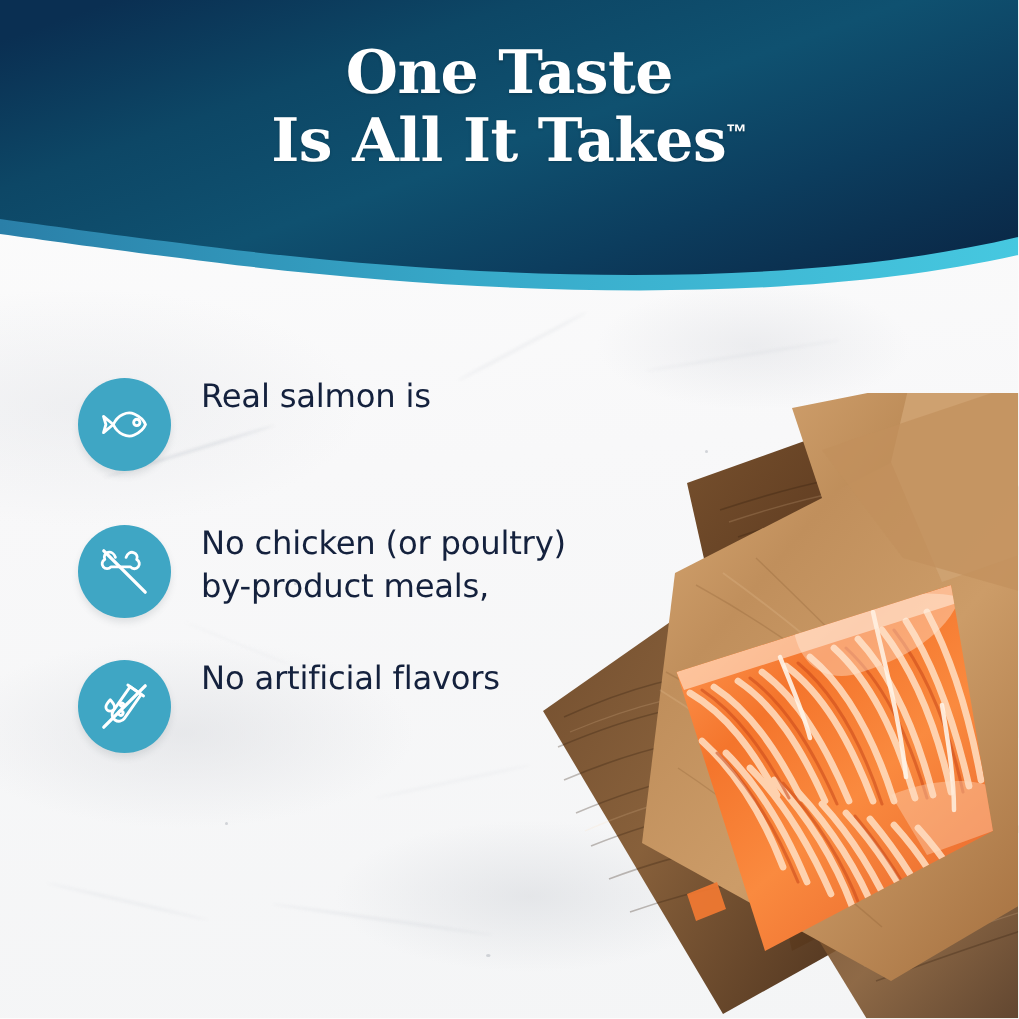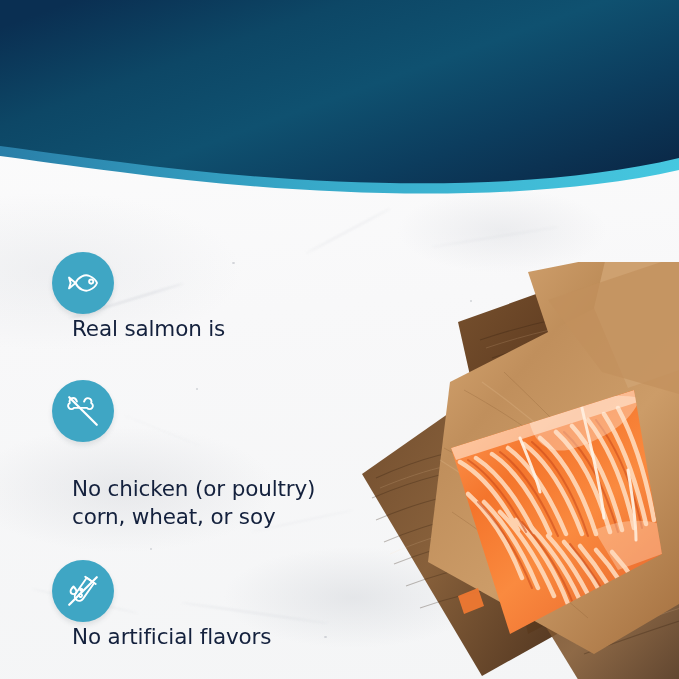--- a/index.html
+++ b/index.html
@@ -84,23 +84,22 @@
   .benefits {
     position:absolute;
     left:52px; top:250px;
     width:340px;
     z-index:5;
   }
   .benefit-row {
     display:flex;
     align-items:flex-start;
     margin-bottom:28px;
-    flex-direction:column;
-  }
-  .benefit-row:last-child { margin-bottom:0;justify-content:space-between; }
+  }
+  .benefit-row:last-child { margin-bottom:0; }
 
   .benefit-icon-circle {
     flex:0 0 auto;
     width:62px; height:62px;
     border-radius:50%;
     background:#3fa6c4;
     display:flex; align-items:center; justify-content:center;
     box-shadow:0 3px 5px rgba(80,90,100,.14);
     margin-top:2px;
   }
@@ -113,21 +112,21 @@
     font-size:21.5px;
     font-weight:400;
     line-height:1.33;
     letter-spacing:-.15px;
     padding-top:1px;
   }
   .benefit-text .tline { display:block; white-space:nowrap; }
 
   
   .row-1 { margin-bottom:34px; }
-  .row-2 { margin-bottom:26px;gap:32px; }
+  .row-2 { margin-bottom:26px; }
 
   
   .food-photo {
     position:absolute;
     left:332px; top:262px;
     width:347px; height:417px;
     z-index:3;
     overflow:hidden;
   }
   .food-photo svg { display:block; }
@@ -315,20 +314,24 @@
           <stop offset="45%" stop-color="#37a8c8"></stop>
           <stop offset="100%" stop-color="#46c8e0"></stop>
         </linearGradient>
       </defs>
 
       <path d="M0,0 L679,0 L679,170 C520,206 300,196 120,172 C70,166 30,160 0,156 Z" fill="url(#arcGrad)"></path>
 
       <path d="M0,0 L679,0 L679,158 C520,196 300,186 120,162 C70,156 30,150 0,146 Z" fill="url(#hdrGrad)"></path>
     </svg>
 
+    <div class="header-title">
+      <span class="line">One Taste</span>
+      <span class="line"><span>Is All It Takes</span><span class="tm-mark">™</span></span>
+    </div>
   </div>
 
   <div class="benefits">
 
     <div class="benefit-row row-1">
       <div class="benefit-icon-circle">
         <svg width="40" height="40" viewBox="0 0 40 40" xmlns="http://www.w3.org/2000/svg">
           <g fill="none" stroke="#ffffff" stroke-width="1.9" stroke-linejoin="round" stroke-linecap="round">
             <path d="M12.5,20 C15.5,13.5 22,11 26.5,13 C30.5,14.8 33,17.4 34,20 C33,22.6 30.5,25.2 26.5,27 C22,29 15.5,26.5 12.5,20 Z"></path>
             <path d="M12.5,20 L6,14.6 L7.6,20 L6,25.4 Z"></path>
@@ -353,21 +356,21 @@
                        C26.1,11.3 24.1,10 22.1,10.6 C21.4,8.6 19.1,7.8 17.3,8.8
                        C15.5,9.8 14.9,12.2 16.1,14.6"></path>
             </g>
 
             <path d="M8.2,8.2 L35.8,35.8" stroke-width="2.2"></path>
           </g>
         </svg>
       </div>
       <div class="benefit-text">
         <span class="tline">No chicken (or poultry)</span>
-        <span class="tline">corn, wheat, or soy</span>
+        <span class="tline">by-product meals,</span>
       </div>
     </div>
 
     <div class="benefit-row row-3">
       <div class="benefit-icon-circle">
         <svg width="44" height="44" viewBox="0 0 44 44" xmlns="http://www.w3.org/2000/svg">
           <g fill="none" stroke="#ffffff" stroke-width="1.9" stroke-linejoin="round" stroke-linecap="round">
 
             <g transform="rotate(35 22 22)">
               <path d="M17.5,9 L26.5,9 L26.5,28.5 C26.5,31 24.5,33 22,33 C19.5,33 17.5,31 17.5,28.5 Z"></path>

